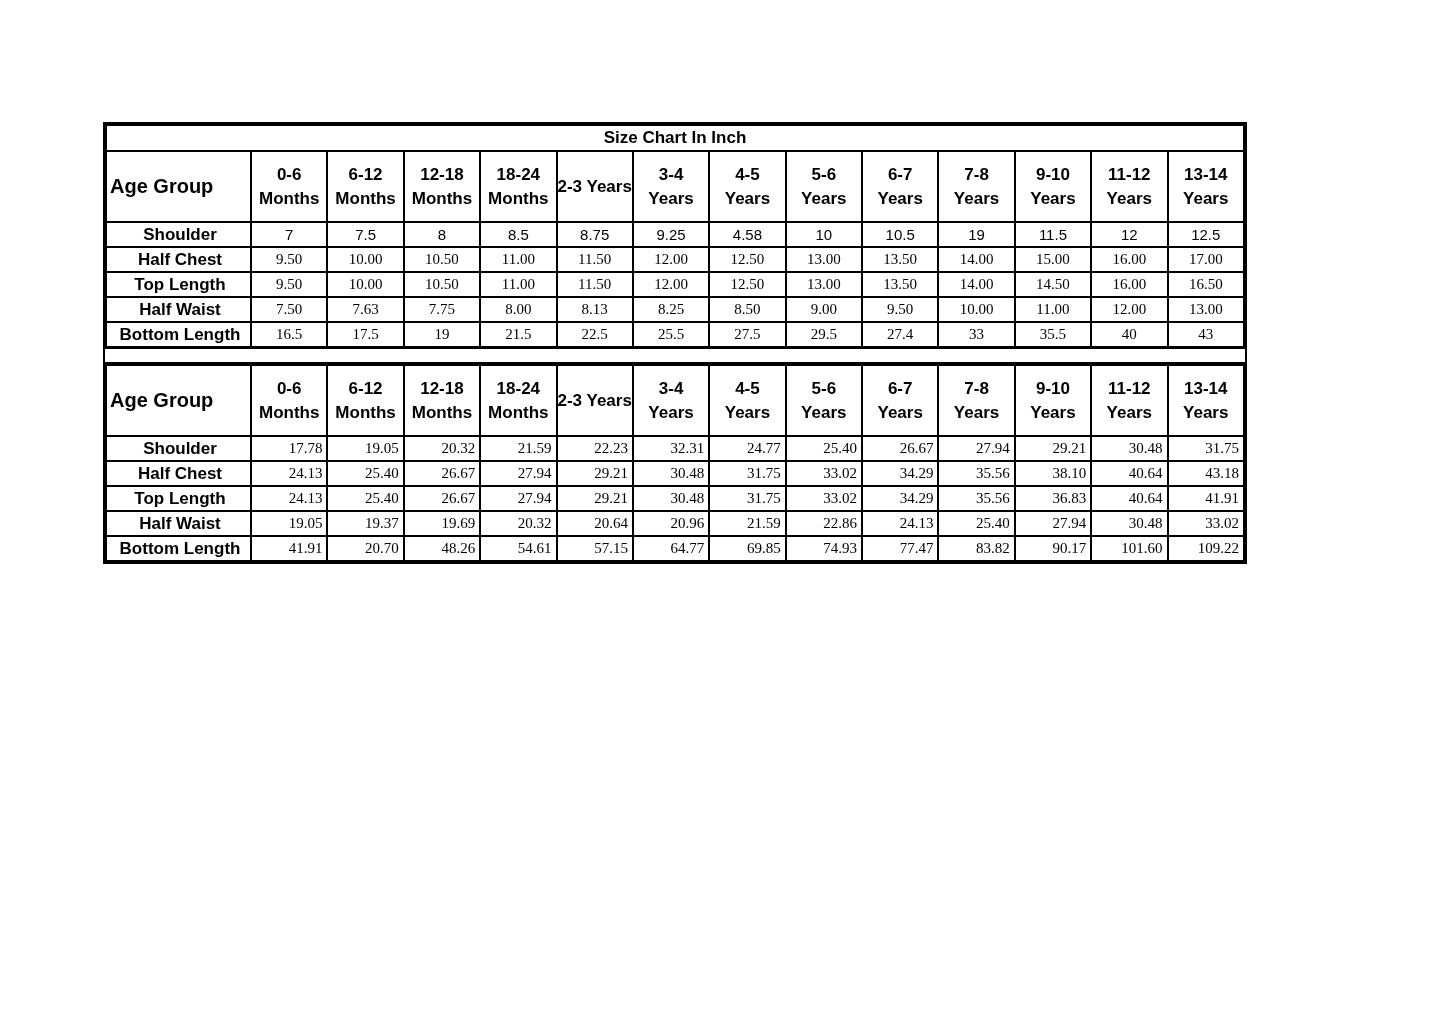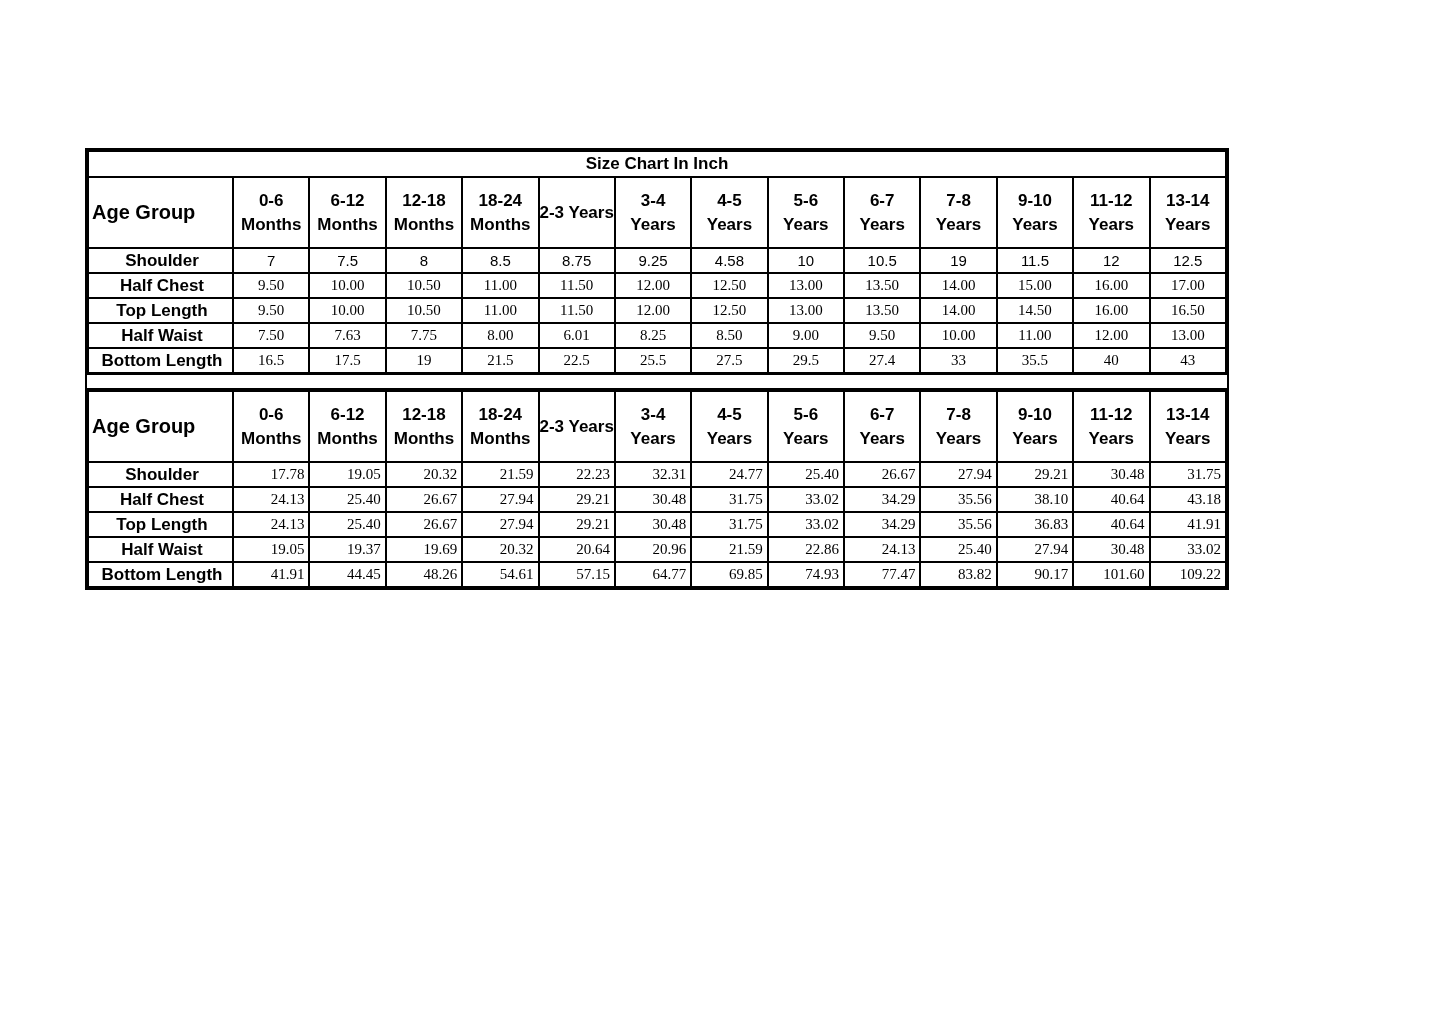--- a/index.html
+++ b/index.html
@@ -8,26 +8,25 @@
     font-family: "Liberation Sans", sans-serif;
   }
   .canvas {
     position: relative;
     width: 1445px; height: 1022px;
     background: #ffffff;
     overflow: hidden;
   }
   .sheet {
     position: absolute;
-    left: 85px; top: 122px;
+    left: 103px; top: 122px;
     width: 1144px;
     box-sizing: border-box;
     border: 2px solid #000000;
     background: #7f1d1d;
-    margin-top: 26px;
   }
   .size-table {
     border-collapse: collapse;
     table-layout: fixed;
     width: 100%;
     background: #ffffff;
   }
   .size-table td {
     border: 2px solid #000000;
     padding: 0;
@@ -184,21 +183,21 @@
               <td class="num font-serif align-center">14.50</td>
               <td class="num font-serif align-center">16.00</td>
               <td class="num font-serif align-center">16.50</td>
             </tr>
             <tr>
               <td class="row-label">Half Waist</td>
               <td class="num font-serif align-center">7.50</td>
               <td class="num font-serif align-center">7.63</td>
               <td class="num font-serif align-center">7.75</td>
               <td class="num font-serif align-center">8.00</td>
-              <td class="num font-serif align-center">6.01</td>
+              <td class="num font-serif align-center">8.13</td>
               <td class="num font-serif align-center">8.25</td>
               <td class="num font-serif align-center">8.50</td>
               <td class="num font-serif align-center">9.00</td>
               <td class="num font-serif align-center">9.50</td>
               <td class="num font-serif align-center">10.00</td>
               <td class="num font-serif align-center">11.00</td>
               <td class="num font-serif align-center">12.00</td>
               <td class="num font-serif align-center">13.00</td>
             </tr>
             <tr>
@@ -328,21 +327,21 @@
               <td class="num font-serif align-right">22.86</td>
               <td class="num font-serif align-right">24.13</td>
               <td class="num font-serif align-right">25.40</td>
               <td class="num font-serif align-right">27.94</td>
               <td class="num font-serif align-right">30.48</td>
               <td class="num font-serif align-right">33.02</td>
             </tr>
             <tr>
               <td class="row-label">Bottom Length</td>
               <td class="num font-serif align-right">41.91</td>
-              <td class="num font-serif align-right">44.45</td>
+              <td class="num font-serif align-right">20.70</td>
               <td class="num font-serif align-right">48.26</td>
               <td class="num font-serif align-right">54.61</td>
               <td class="num font-serif align-right">57.15</td>
               <td class="num font-serif align-right">64.77</td>
               <td class="num font-serif align-right">69.85</td>
               <td class="num font-serif align-right">74.93</td>
               <td class="num font-serif align-right">77.47</td>
               <td class="num font-serif align-right">83.82</td>
               <td class="num font-serif align-right">90.17</td>
               <td class="num font-serif align-right">101.60</td>

